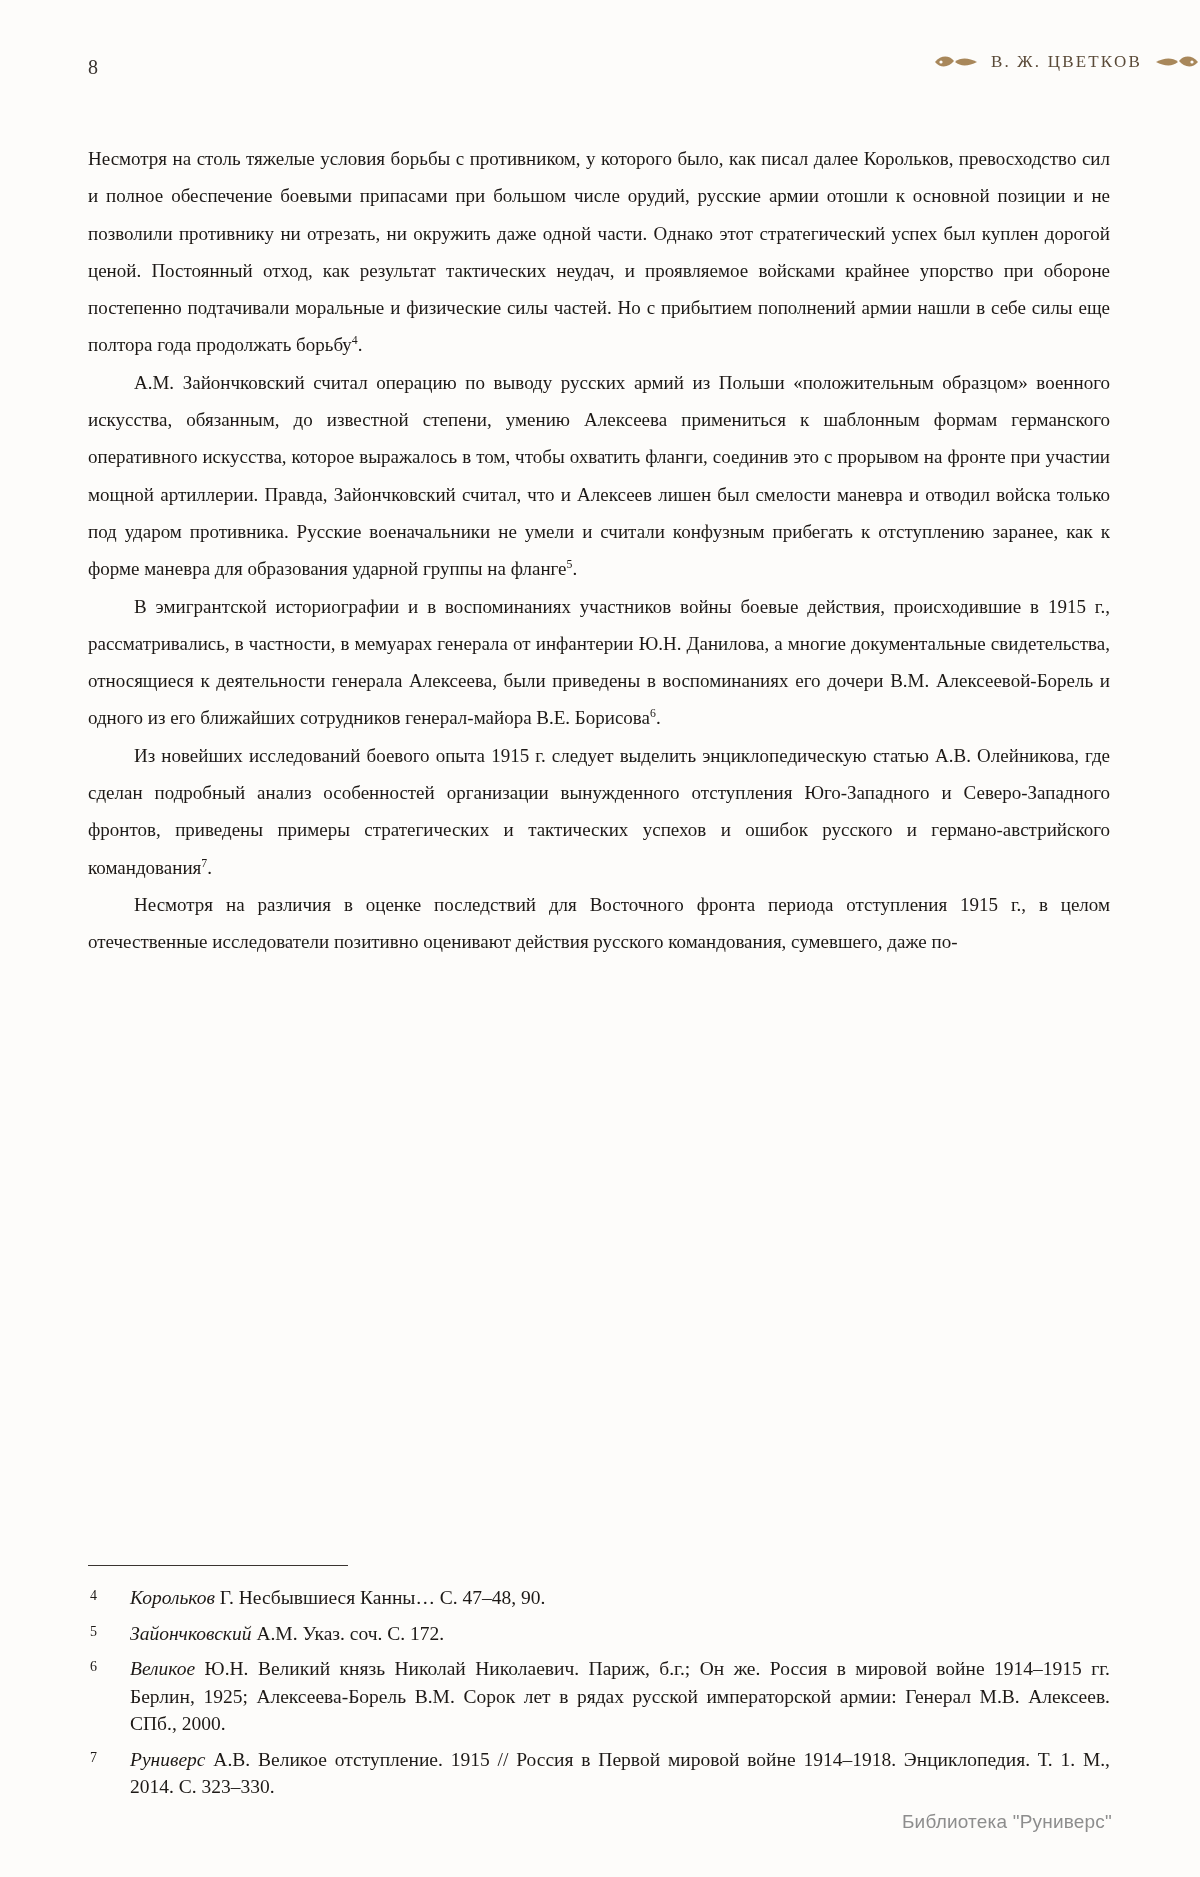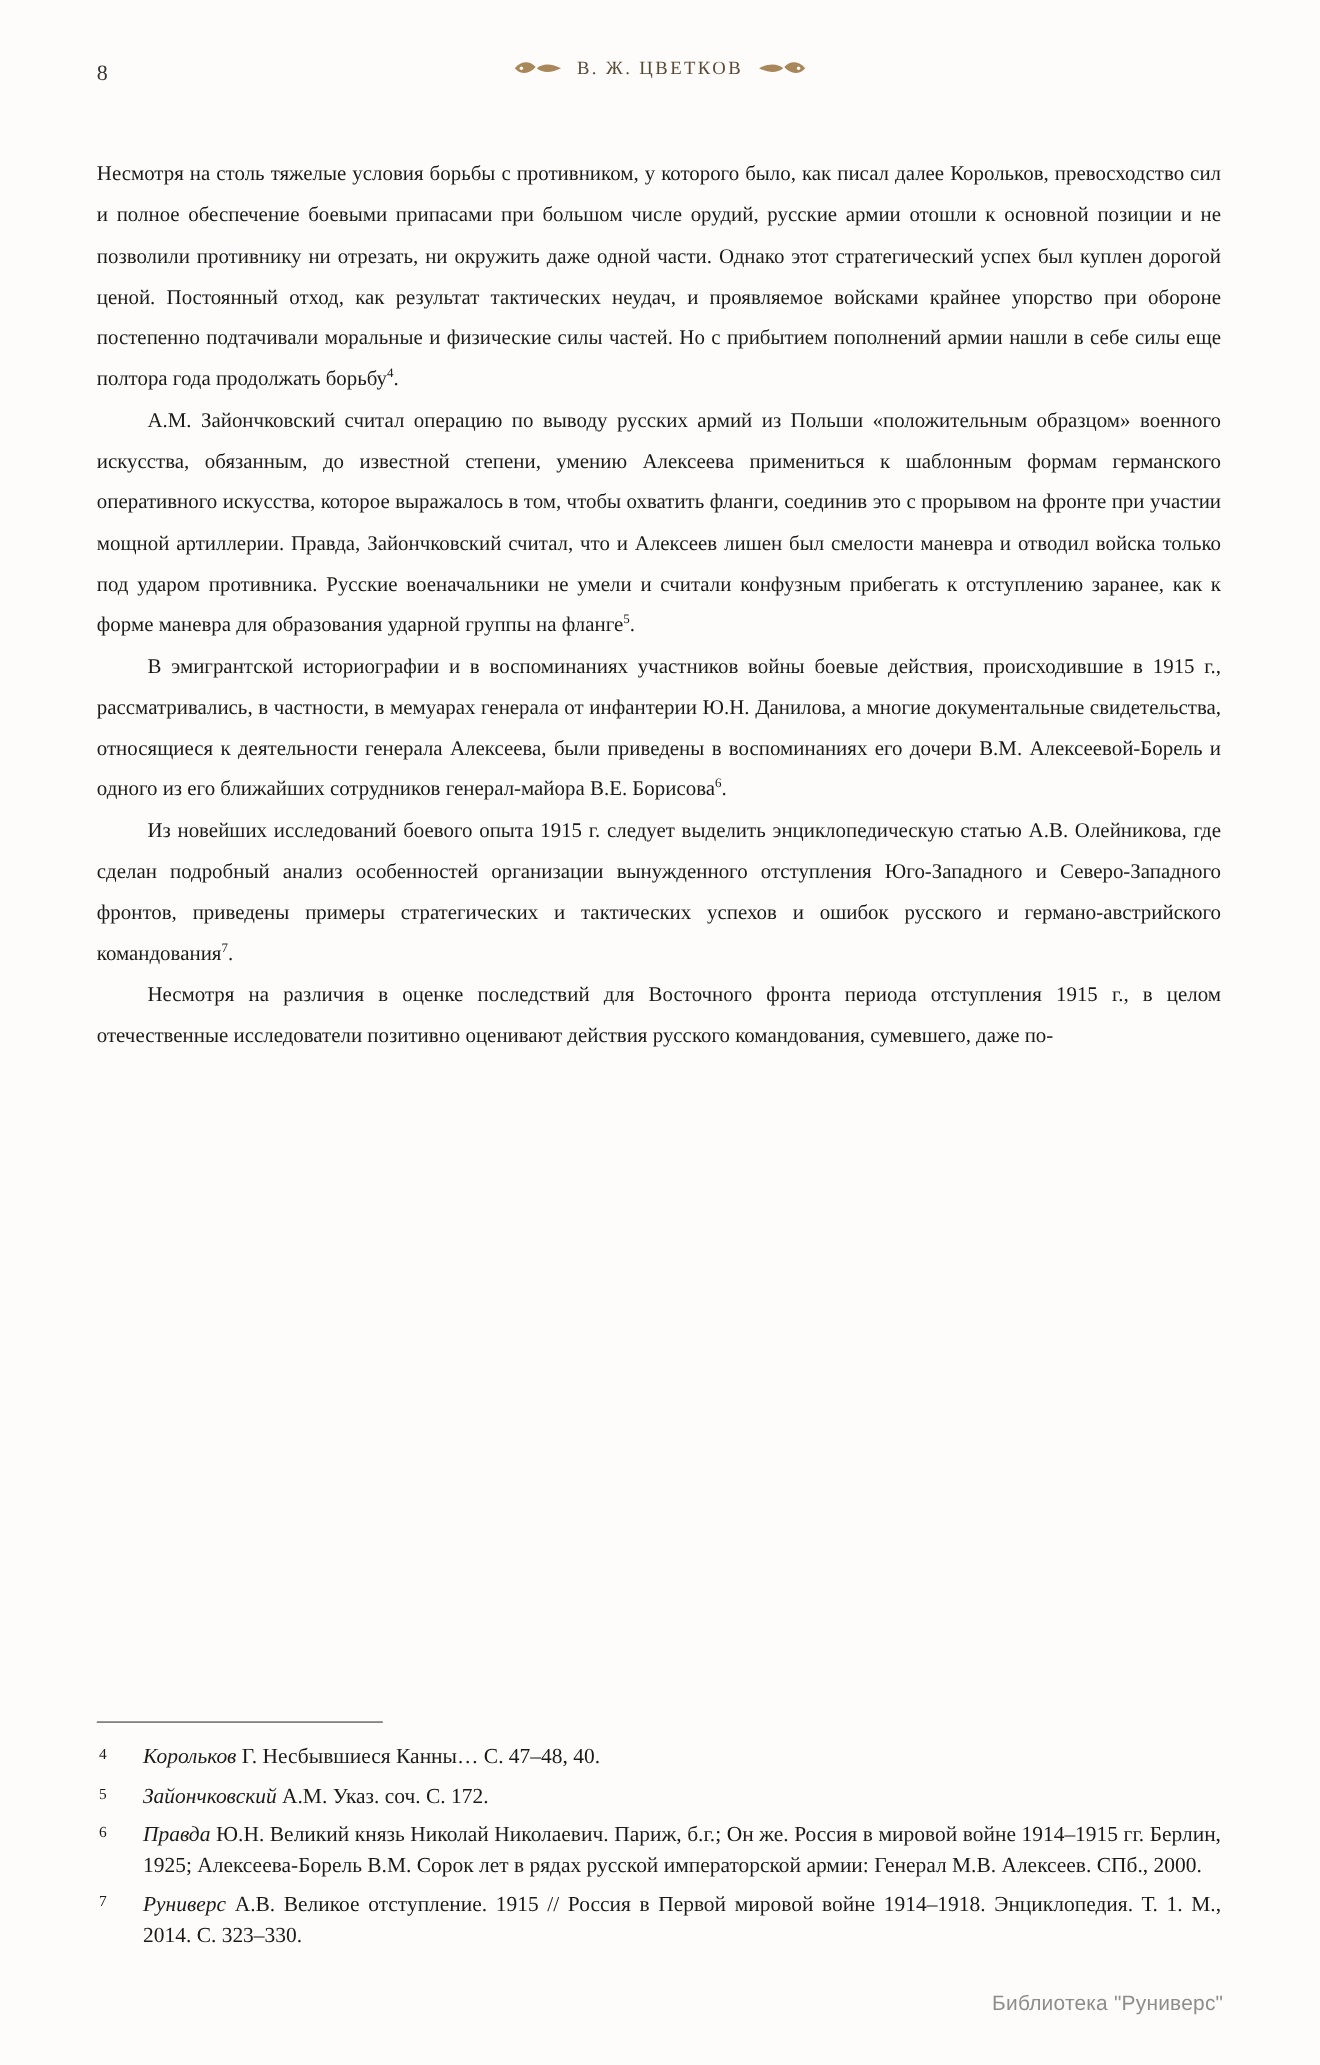--- a/index.html
+++ b/index.html
@@ -38,21 +38,21 @@
     top: 4px;
     font-size: 20px;
     color: #3a3430;
     font-family: "Liberation Serif", serif;
   }
   .head-center {
     position: absolute;
     left: 0;
     top: 0;
     width: 1200px;
-    text-align: center;
+    text-align: right;
   }
   .head-ornament-wrap {
     display: inline-flex;
     align-items: center;
     justify-content: center;
     gap: 12px;
   }
   .orn {
     color: #9a7d53;
     font-size: 17px;
@@ -171,31 +171,31 @@
     <p class="para"><span>Из новейших исследований боевого опыта 1915 г. следует выделить энциклопедическую статью А.В. Олейникова, где сделан подробный анализ особенностей организации вынужденного отступления Юго-Западного и Северо-Западного фронтов, приведены примеры стратегических и тактических успехов и ошибок русского и германо-австрийского командования</span><sup>7</sup><span>.</span></p>
 
     <p class="para"><span>Несмотря на различия в оценке последствий для Восточного фронта периода отступления 1915 г., в целом отечественные исследователи позитивно оценивают действия русского командования, сумевшего, даже по-</span></p>
   </div>
 
   <div class="footnotes">
     <div class="fn-rule"></div>
 
     <div class="fn">
       <span class="num">4</span>
-      <i>Корольков</i><span> Г. Несбывшиеся Канны… С. 47–48, 40.</span>
+      <i>Корольков</i><span> Г. Несбывшиеся Канны… С. 47–48, 90.</span>
     </div>
 
     <div class="fn">
       <span class="num">5</span>
       <i>Зайончковский</i><span> А.М. Указ. соч. С. 172.</span>
     </div>
 
     <div class="fn">
       <span class="num">6</span>
-      <i>Правда</i><span> Ю.Н. Великий князь Николай Николаевич. Париж, б.г.; Он же. Россия в мировой войне 1914–1915 гг. Берлин, 1925; Алексеева-Борель В.М. Сорок лет в рядах русской императорской армии: Генерал М.В. Алексеев. СПб., 2000.</span>
+      <i>Великое</i><span> Ю.Н. Великий князь Николай Николаевич. Париж, б.г.; Он же. Россия в мировой войне 1914–1915 гг. Берлин, 1925; Алексеева-Борель В.М. Сорок лет в рядах русской императорской армии: Генерал М.В. Алексеев. СПб., 2000.</span>
     </div>
 
     <div class="fn">
       <span class="num">7</span>
       <i>Руниверс</i><span> А.В. Великое отступление. 1915 // Россия в Первой мировой войне 1914–1918. Энциклопедия. Т. 1. М., 2014. С. 323–330.</span>
     </div>
   </div>
 
   <div class="footer-mark">Библиотека "Руниверс"</div>
 

